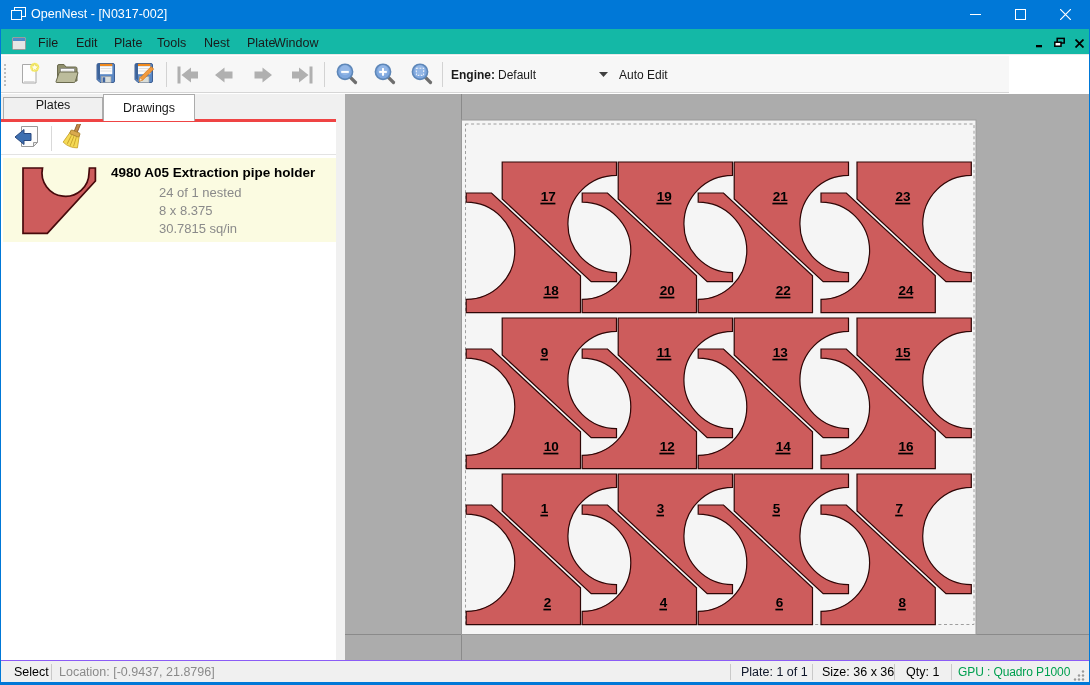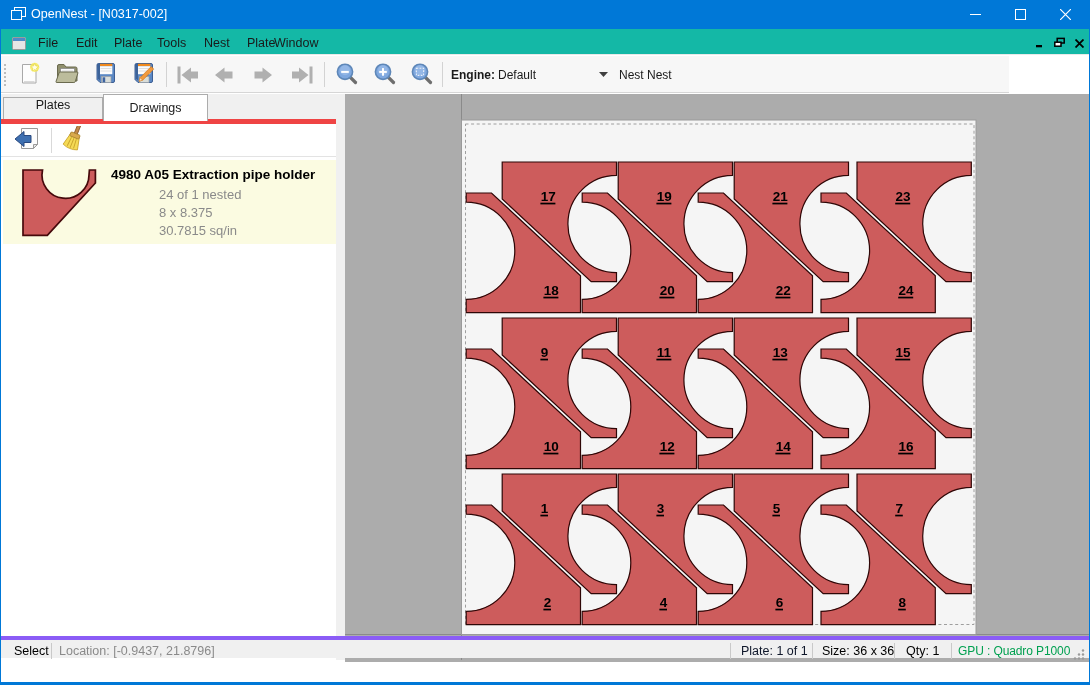--- a/index.html
+++ b/index.html
@@ -12,31 +12,31 @@
 
 #menubar { left:1px; top:29px; width:1088px; height:26px; background:#14b8a6; border-bottom:1px solid #E9E9E9; }
 .menu-item { top:7px; font-size:12.5px; color:#1a1a1a; }
 
 #toolbar { left:1px; top:56px; width:1008px; height:37px; background:#F7F7F7; border-bottom:1px solid #D6D6D6; }
 .tbsep { position:absolute; top:6px; width:1px; height:25px; background:#D3D3D3; }
 
 #leftpanel { left:1px; top:94px; width:344px; height:566px; background:#F0F0F0; }
 .tab { position:absolute; font-size:12.5px; }
 #tab-plates { left:2px; top:3px; width:100px; height:22px; background:#F0F0F0; border:1px solid #ACACAC; border-bottom:none; text-align:center; padding-top:0; color:#1a1a1a;}
-#tab-drawings { left:102px; top:0px; width:105px; height:27px; background:#FFFFFF; border:1px solid #ACACAC; border-bottom:none; text-align:center; padding-top:6px; color:#1a1a1a; z-index:2;}
-#tabcontent { left:0px; top:25px; width:335px; height:541px; background:#fff; border-top:5px solid #ef4444; }
+#tab-drawings { left:102px; top:0px; width:92px; height:27px; background:#FFFFFF; border:1px solid #ACACAC; border-bottom:none; text-align:center; padding-top:6px; color:#1a1a1a; z-index:2;}
+#tabcontent { left:0px; top:25px; width:335px; height:541px; background:#fff; border-top:3px solid #ef4444; }
 #scrollstrip { left:335px; top:25px; width:9px; height:541px; background:#F0F0F0; }
 #panel-toolbar { left:0px; top:0px; width:335px; height:33px; background:#fff; border-bottom:1px solid #E3E3E3; }
 #yellow-item { left:2px; top:36px; width:333px; height:84px; background:#FBFBE1; }
 #item-title { left:108px; top:7px; font-size:13.5px; font-weight:bold; color:#000; }
 .item-gray { position:absolute; left:108px; font-size:13px; color:#8a8a8a;margin-left:48px; }
 
 #canvas { left:345px; top:94px; width:744px; height:568px; background:#ACACAC; }
 
-#statusbar { left:1px; top:636px; width:1088px; height:22px; background:#F0F0F0; border-top:4px solid #8b5cf6; font-size:12.5px;padding-left:41px; }
+#statusbar { left:1px; top:660px; width:1088px; height:22px; background:#F0F0F0; border-top:1px solid #8b5cf6; font-size:12.5px;padding-left:41px; }
 .st { position:absolute; top:4px; }
 .stsep { position:absolute; top:3px; width:1px; height:16px; background:#C9C9C9; }
 
 #bl { left:0; top:29px; width:1px; height:657px; background:#0078D7; }
 #br { left:1089px; top:29px; width:1px; height:657px; background:#0078D7; }
 #bb { left:0; top:682px; width:1090px; height:3px; background:#0078D7; }
 </style>
 </head>
 <body>
 <div id="titlebar" class="abs">
@@ -163,21 +163,21 @@
     <circle cx="9" cy="8.8" r="7.6" fill="#7FA8DF" stroke="#5E87B8" stroke-width="1.6"></circle>
     <circle cx="9" cy="7.2" r="5" fill="#9DBEE8" opacity="0.7"></circle>
     <rect x="5.4" y="5.2" width="7.2" height="7.2" fill="none" stroke="#E8EFF8" stroke-width="1.1" stroke-dasharray="1.8 1.3"></rect>
   </svg>
   <span class="tbsep" style="left:441px"></span>
   <span class="abs" style="left:450px;top:12px;font-size:12px;font-weight:bold;color:#1a1a1a">Engine:</span>
   <span class="abs" style="left:497px;top:12px;font-size:12px;color:#1a1a1a">Default</span>
   <svg class="abs" style="left:598px;top:16px" width="9" height="5" viewBox="0 0 9 5">
       <path d="M0,0 h9 l-4.5,5 z" fill="#404040"></path>
     </svg>
-  <span class="abs" style="left:618px;top:12px;font-size:12px;color:#1a1a1a">Nest Nest</span>
+  <span class="abs" style="left:618px;top:12px;font-size:12px;color:#1a1a1a">Auto Edit</span>
 </div>
 
 <div id="leftpanel" class="abs">
   <div id="tab-plates" class="tab">Plates</div>
   <div id="tab-drawings" class="tab">Drawings</div>
   <div id="scrollstrip" class="abs"></div>
   <div id="tabcontent" class="abs">
     <div id="panel-toolbar" class="abs">
       <svg class="abs" style="left:13px;top:4px" width="26" height="25" viewBox="0 0 26 25">
         <path d="M7.5,0.5 h16 v16 l-4,4 h-12 z" fill="#FDFDFD" stroke="#9a9a9a"></path>

